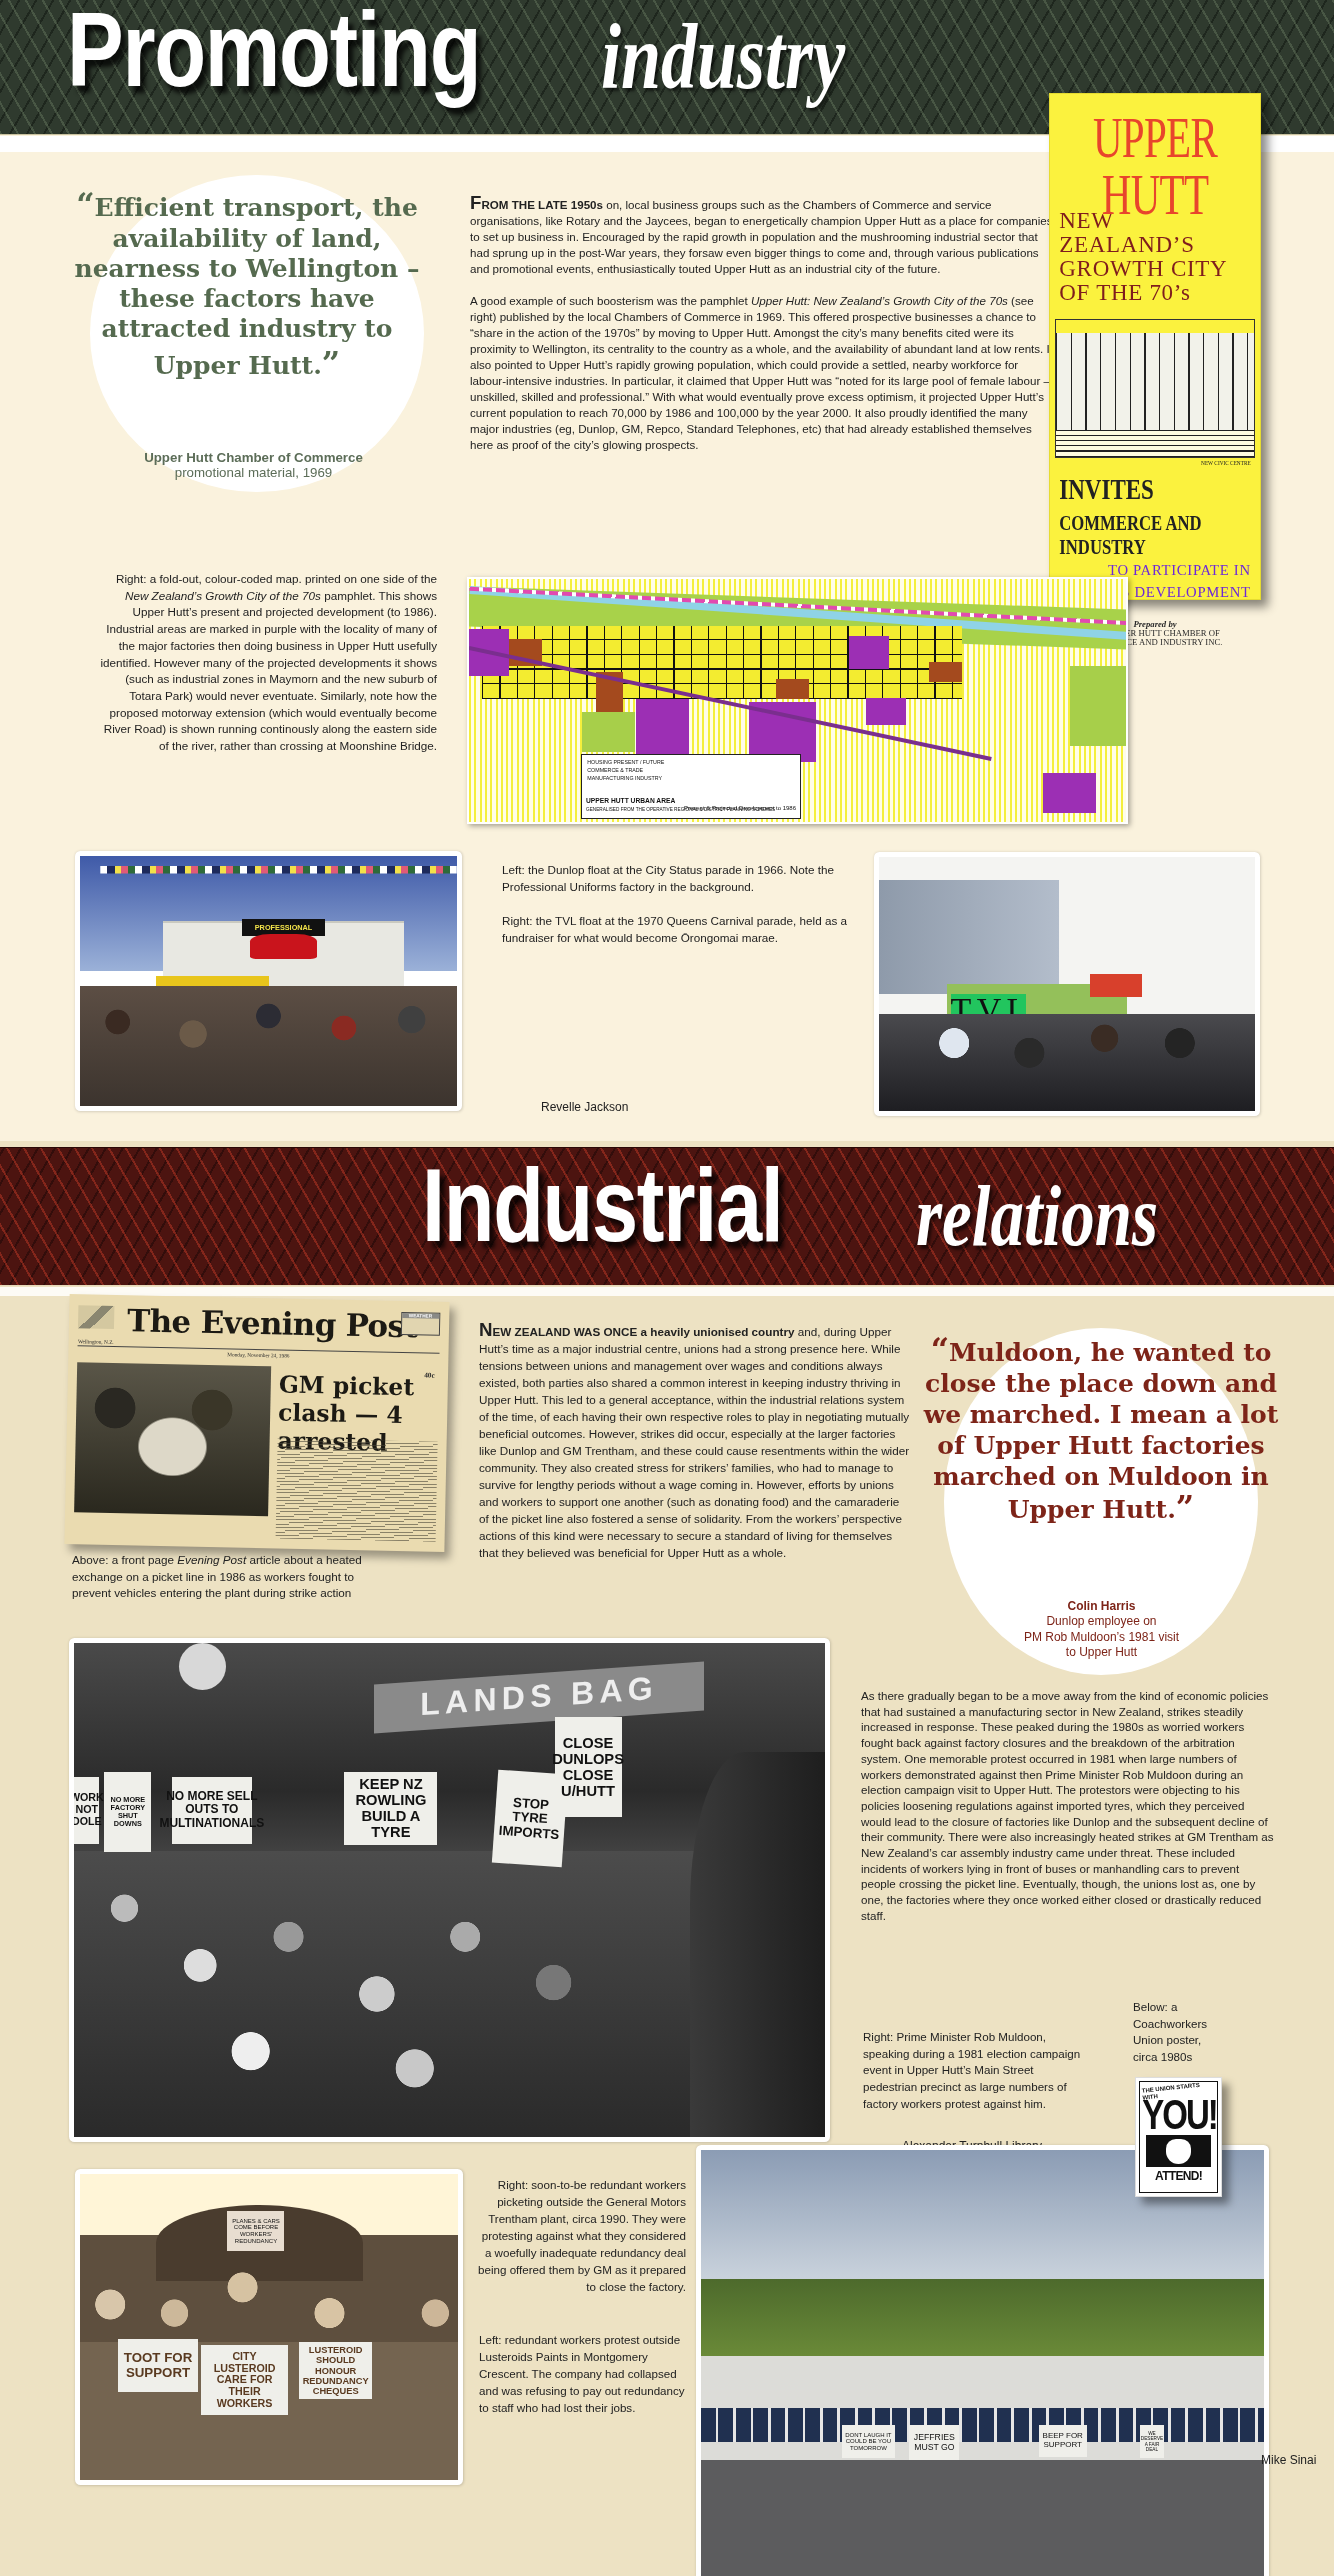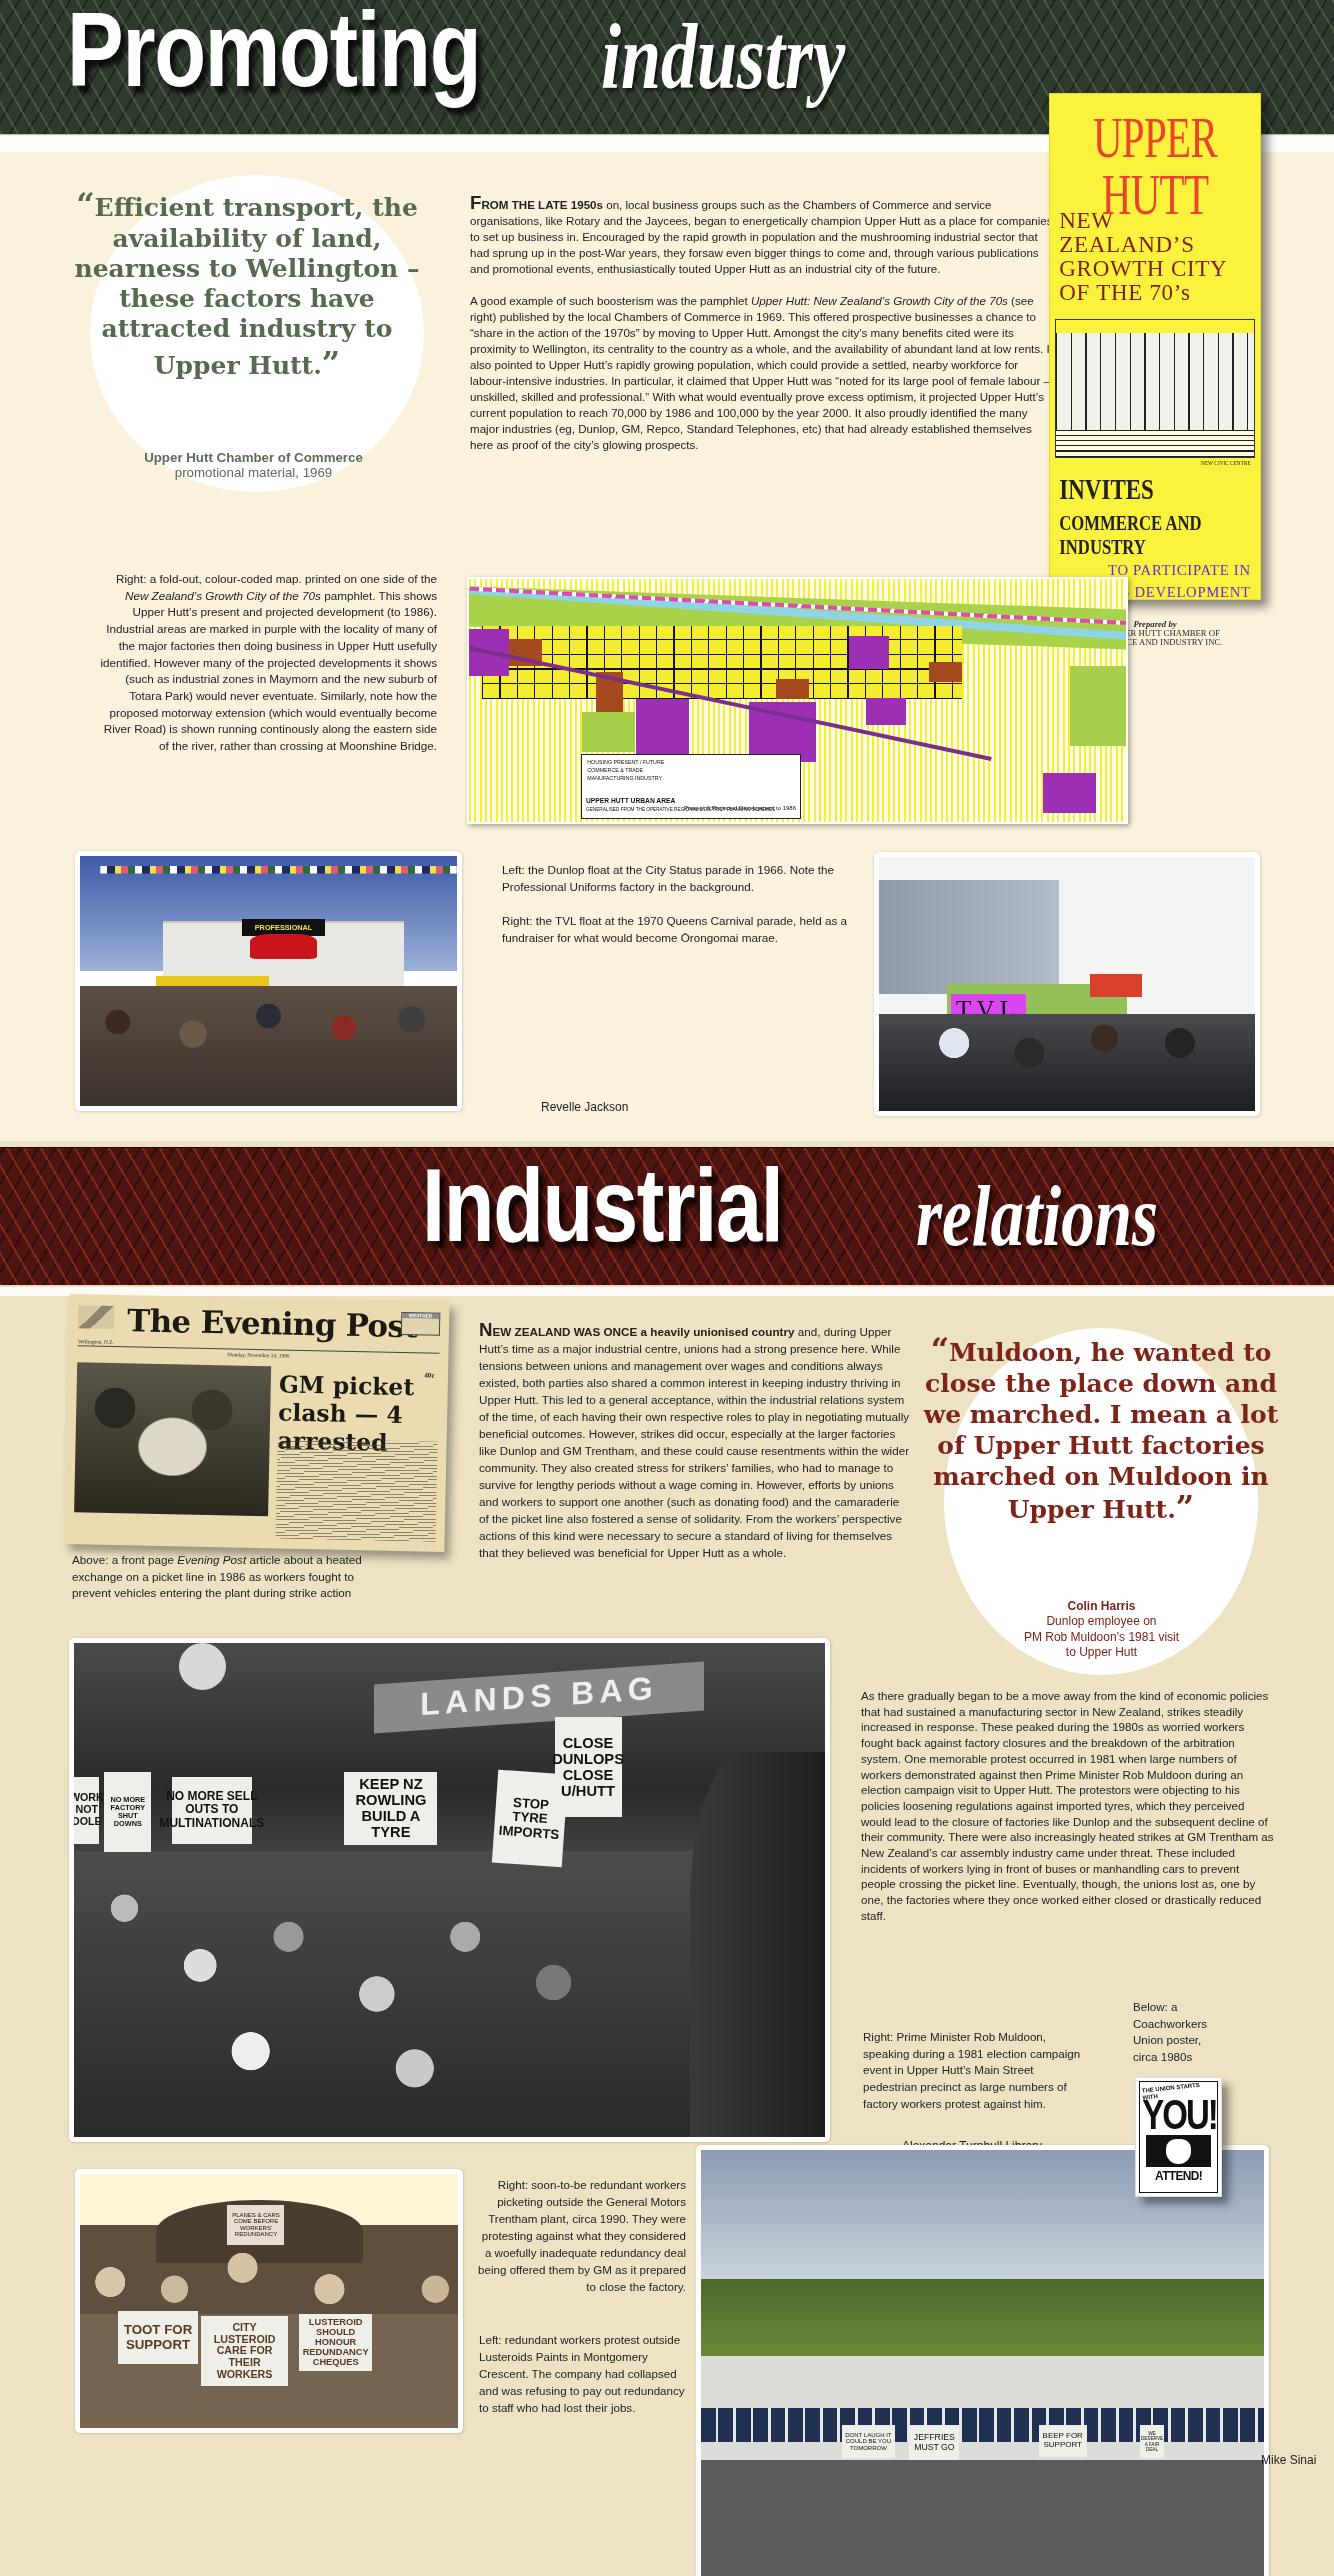--- a/index.html
+++ b/index.html
@@ -93,21 +93,21 @@
 
   .events-text { left: 502px; top: 861px; width: 347px; font-size: 11.7px; line-height: 17px; }
   .events-text p { margin-bottom: 17px; }
   .credit { position: absolute; font-family: "Liberation Sans", sans-serif; font-size: 12px; color: #222; margin-left: 38px; }
   .credit-revelle { left: 503px; top: 1100px; }
 
   .tvl-photo { left: 874px; top: 852px; width: 386px; height: 264px; }
   .tvl-photo .sky { position: absolute; inset: 0; background: #f4f4f2; }
   .tvl-photo .bldg { position: absolute; left: 0; top: 9%; width: 48%; height: 45%; background: linear-gradient(90deg, #8e9aaa, #b3bdcb); }
   .tvl-photo .float { position: absolute; left: 18%; top: 50%; width: 48%; height: 20%; background: #94c05a; }
-  .tvl-photo .tvl-sign { position: absolute; left: 19%; top: 54%; width: 20%; height: 12%; background: #d946ef; color: #111; font-family: "Liberation Serif", serif; font-size: 25px; letter-spacing: 5.3px; text-align: center; line-height: 31px; }
+  .tvl-photo .tvl-sign { position: absolute; left: 19%; top: 54%; width: 20%; height: 12%; background: #22c55e; color: #111; font-family: "Liberation Serif", serif; font-size: 34px; letter-spacing: 5.3px; text-align: center; line-height: 31px; }
   .tvl-photo .redbox { position: absolute; left: 56%; top: 46%; width: 14%; height: 9%; background: #d8402c; }
   .tvl-photo .crowd { position: absolute; left: 0; bottom: 0; width: 100%; height: 38%; background:
       radial-gradient(circle at 20% 30%, #dfe6ef 0 14.7px, transparent 15.3px),
       radial-gradient(circle at 40% 40%, #2a2a2a 0 14.7px, transparent 15.3px),
       radial-gradient(circle at 60% 25%, #3a2c24 0 13.3px, transparent 14px),
       radial-gradient(circle at 80% 30%, #242424 0 14.7px, transparent 15.3px),
       linear-gradient(#4a4a4e, #1e1e22); }
 
   
   .band-red { top: 1147px; height: 139px;
@@ -170,21 +170,21 @@
 
   .union-poster { position: absolute; left: 1135px; top: 2077px; width: 87px; height: 120px; background: #fff; border: 1.3px solid #ddd;
     box-shadow: 6.7px 6.7px 8px rgba(0,0,0,0.4); padding: 3.3px; z-index: 5; }
   .up-inner { border: 1.3px solid #111; height: 100%; padding: 2px; text-align: center; font-family: "Liberation Sans", sans-serif; font-weight: 900; color: #111; }
   .up-top { font-size: 6px; text-align: left; line-height: 6.7px; transform: rotate(-6deg); }
   .up-you { font-size: 33px; line-height: 33px; letter-spacing: -2px; transform: scaleY(1.3); }
   .up-fist { height: 32px; background: #111; margin: 4px 4px 2.7px; position: relative; }
   .up-fist::after { content: ""; position: absolute; left: 30%; top: 4px; width: 40%; height: 25px; background: #fff; border-radius: 40% 40% 50% 50%; }
   .up-attend { font-size: 12px; letter-spacing: -0.7px; }
 
-  .lusteroid-photo { left: 75px; top: 2169px; width: 388px; height: 264px; }
+  .lusteroid-photo { left: 75px; top: 2169px; width: 388px; height: 316px; }
   .lusteroid-photo .bg { position: absolute; inset: 0; background: linear-gradient(#f1e7d6 0 20%, #5a4a3a 20% 55%, #6e5e4c 55% 100%); filter: sepia(0.3); }
   .lusteroid-photo .hill { position: absolute; left: 20%; top: 10%; width: 55%; height: 25%; background: #4a3c2e; border-radius: 50% 50% 0 0; }
   .lusteroid-photo .people { position: absolute; left: 0; top: 30%; width: 100%; height: 70%; background:
       radial-gradient(circle at 8% 18%, #d8c6aa 0 14.7px, transparent 15.3px),
       radial-gradient(circle at 25% 22%, #ccb89a 0 13.3px, transparent 14px),
       radial-gradient(circle at 43% 10%, #d6c2a2 0 14.7px, transparent 15.3px),
       radial-gradient(circle at 66% 22%, #d8c4a4 0 14.7px, transparent 15.3px),
       radial-gradient(circle at 94% 22%, #ccb698 0 13.3px, transparent 14px); }
 
   .lusteroid-caption { left: 474px; top: 2176px; width: 212px; font-size: 11.6px; line-height: 17px; }

